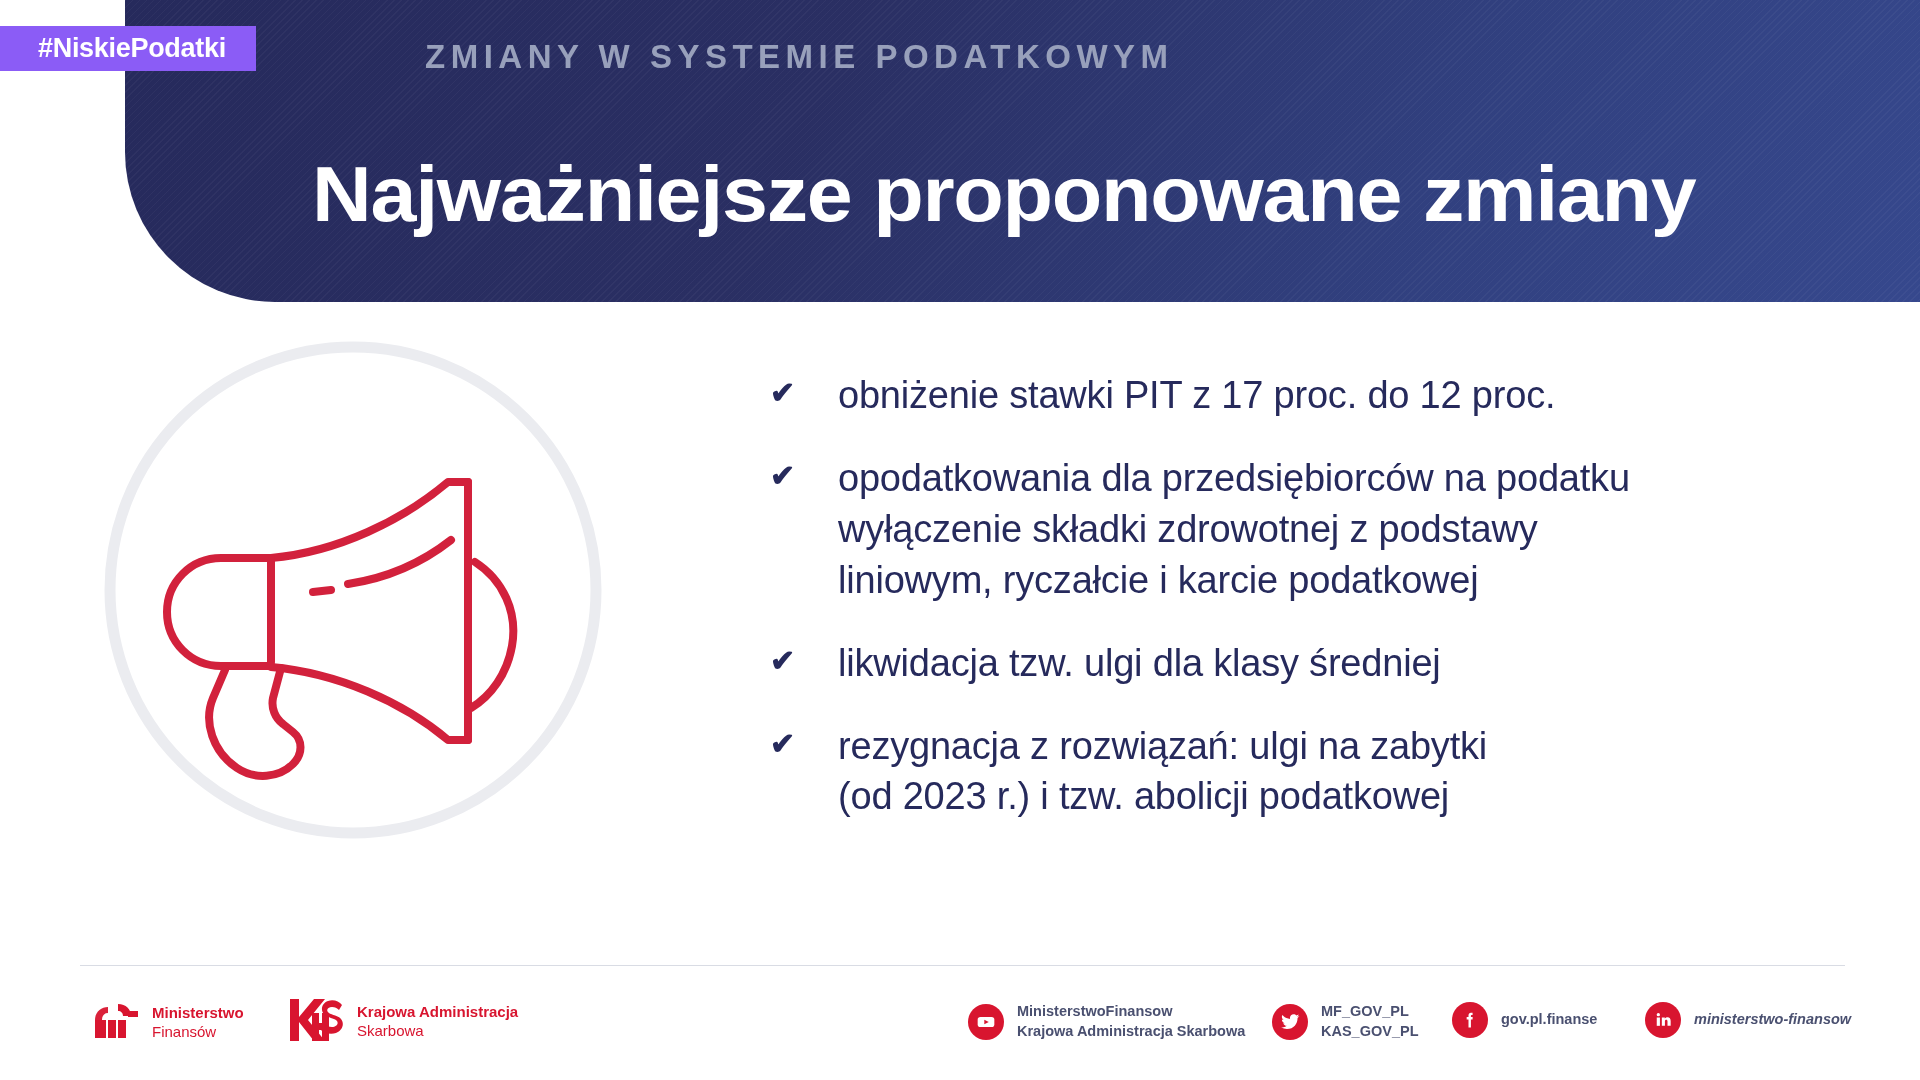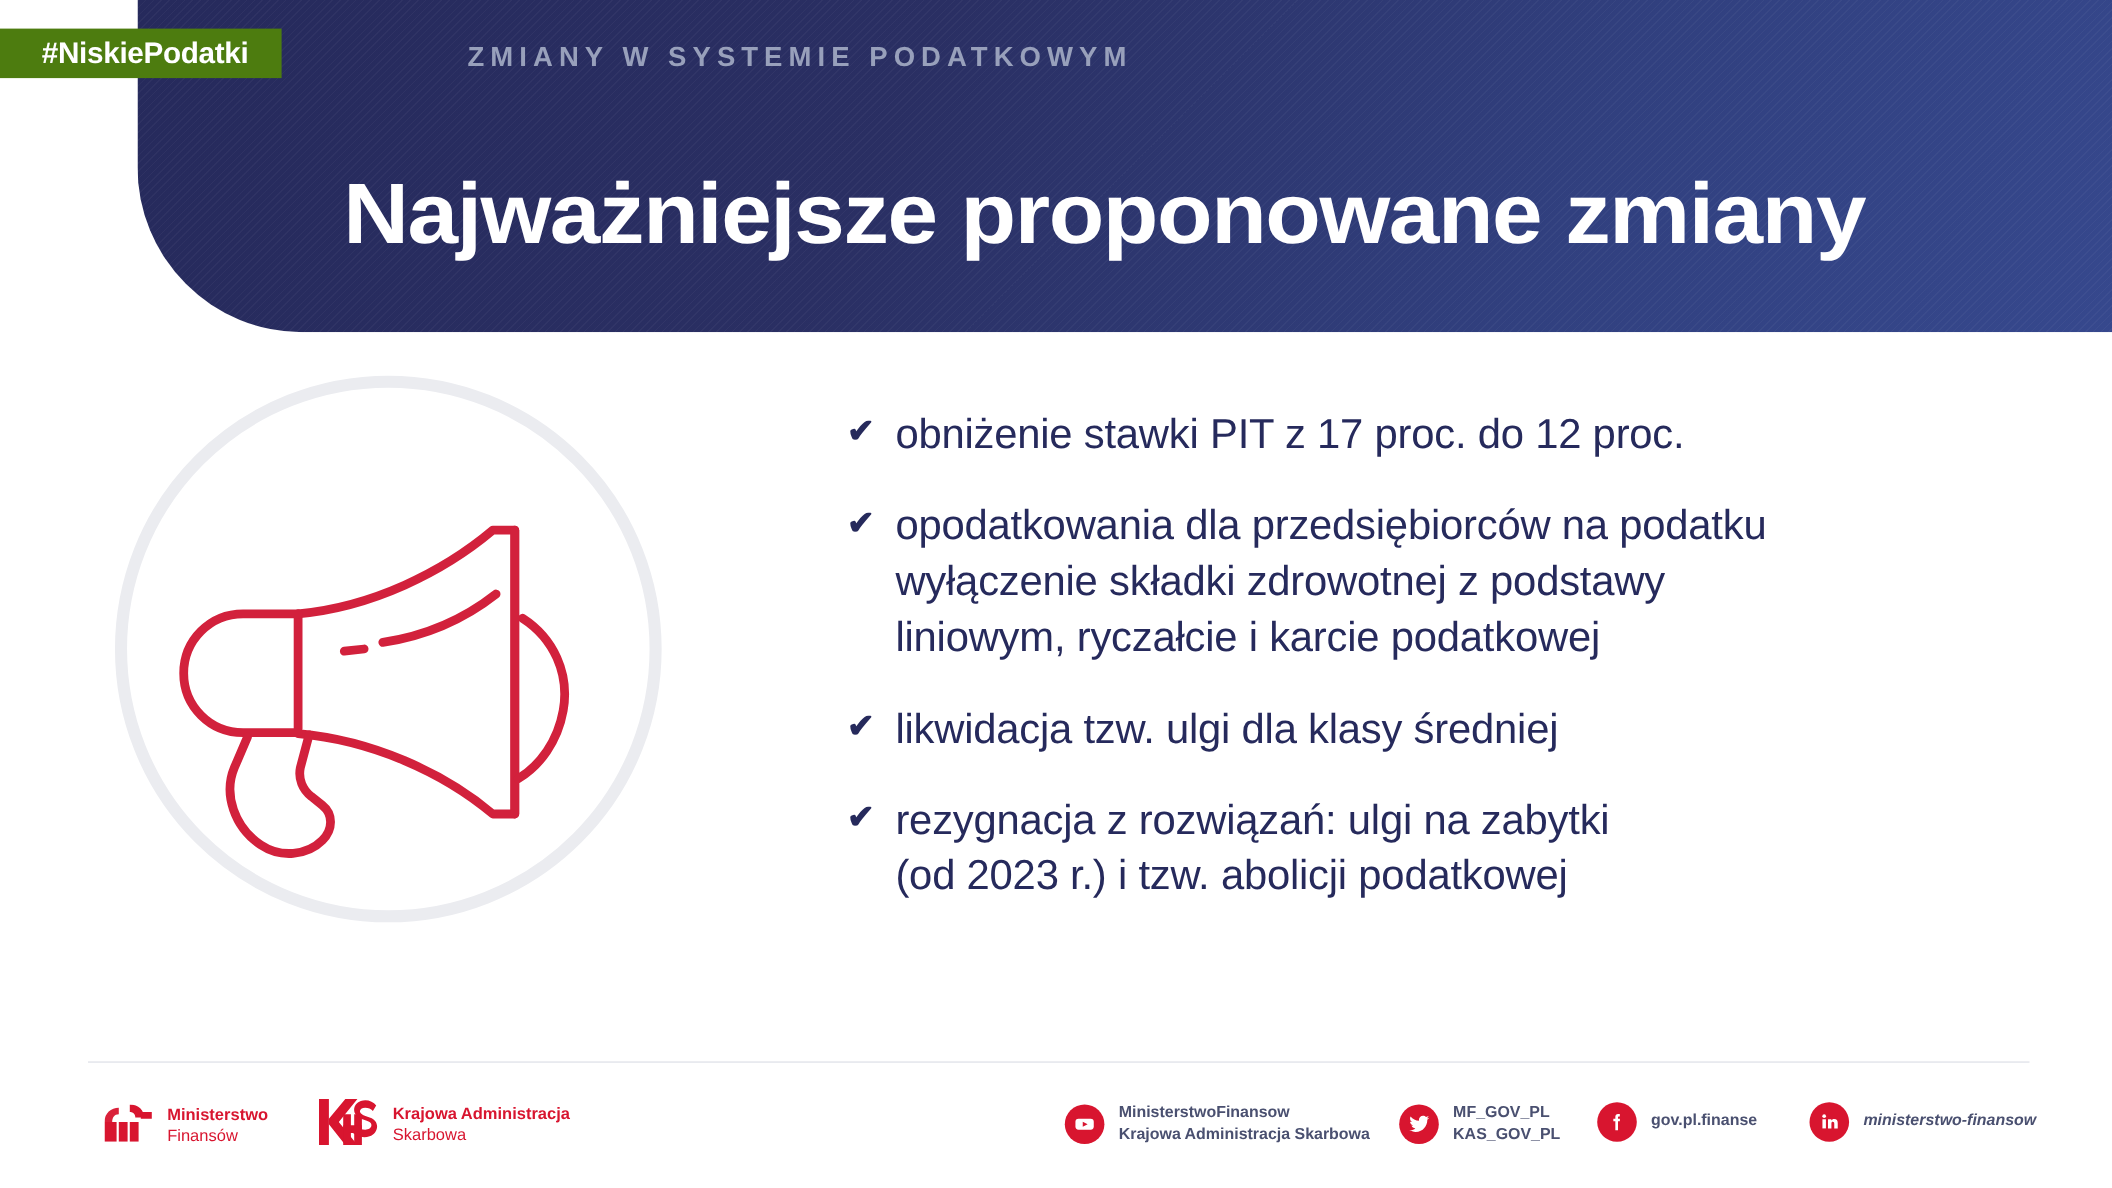--- a/index.html
+++ b/index.html
@@ -36,21 +36,21 @@
         rgba(255,255,255,0) 5px
       ),
       linear-gradient(115deg, #262a5c 0%, #2a2f63 38%, #31407f 72%, #36488d 100%);
     border-bottom-left-radius: 150px;
   }
 
   .banner-subtitle {
     position: absolute;
     top: 38px;
     left: 300px;
-    font-size: 25px;
+    font-size: 33px;
     font-weight: 700;
     letter-spacing: 5.5px;
     color: #98a0bb;
     white-space: nowrap;
   }
 
   .banner-title {
     position: absolute;
     left: 187px;
     top: 155px;
@@ -64,21 +64,21 @@
     transform-origin: left center;
   }
 
   
   .hashtag {
     position: absolute;
     top: 26px;
     left: 0;
     height: 45px;
     padding: 0 30px 0 38px;
-    background: #4d7c0f;
+    background: #8b5cf6;
     color: #ffffff;
     font-size: 27px;
     font-weight: 700;
     letter-spacing: -0.3px;
     display: flex;
     align-items: center;
     z-index: 5;
     white-space: nowrap;
   }
 
@@ -116,21 +116,21 @@
     line-height: 1;
     font-weight: 700;
   }
 
   .bullet-text {
     color: #262a5c;
     font-size: 38px;
     line-height: 1.34;
     letter-spacing: -0.2px;
   }
-  .bullet-text .ln { display: block; white-space: nowrap; }
+  .bullet-text .ln { display: block; white-space: nowrap; margin-left: 24px; }
 
   
   .footer-rule {
     position: absolute;
     left: 80px;
     top: 965px;
     width: 1765px;
     height: 1px;
     background: #d9dce4;
   }

